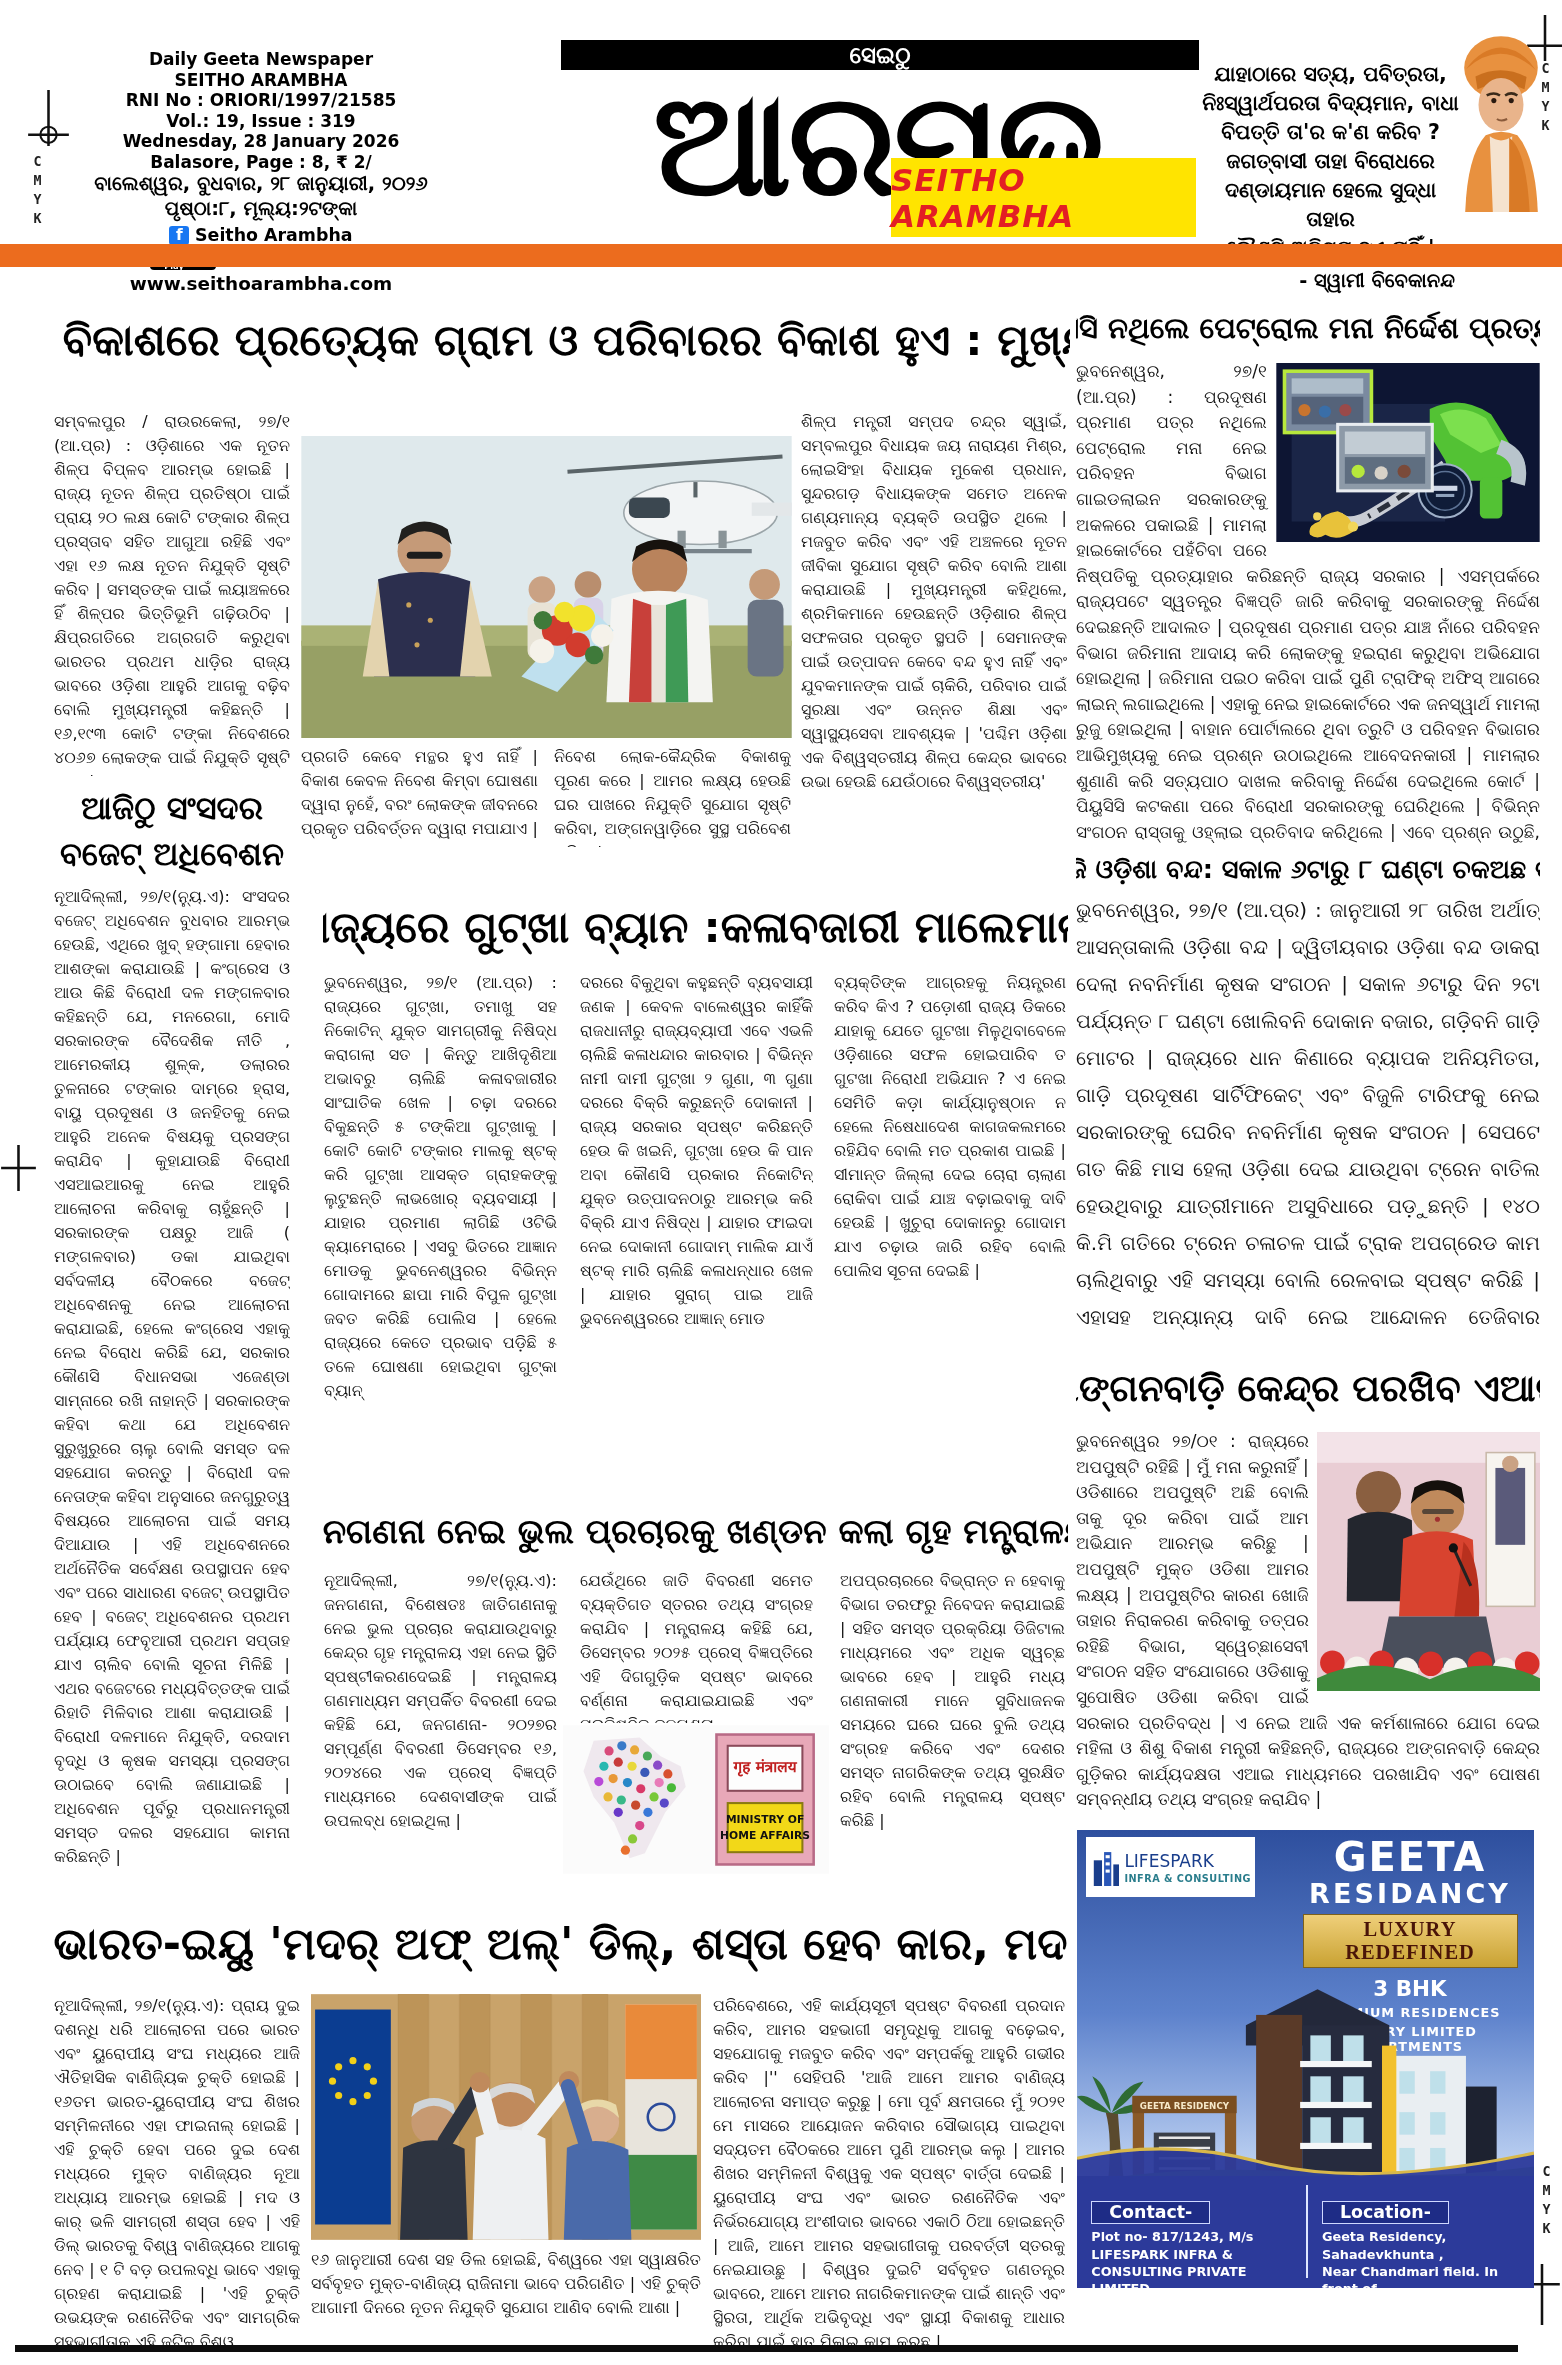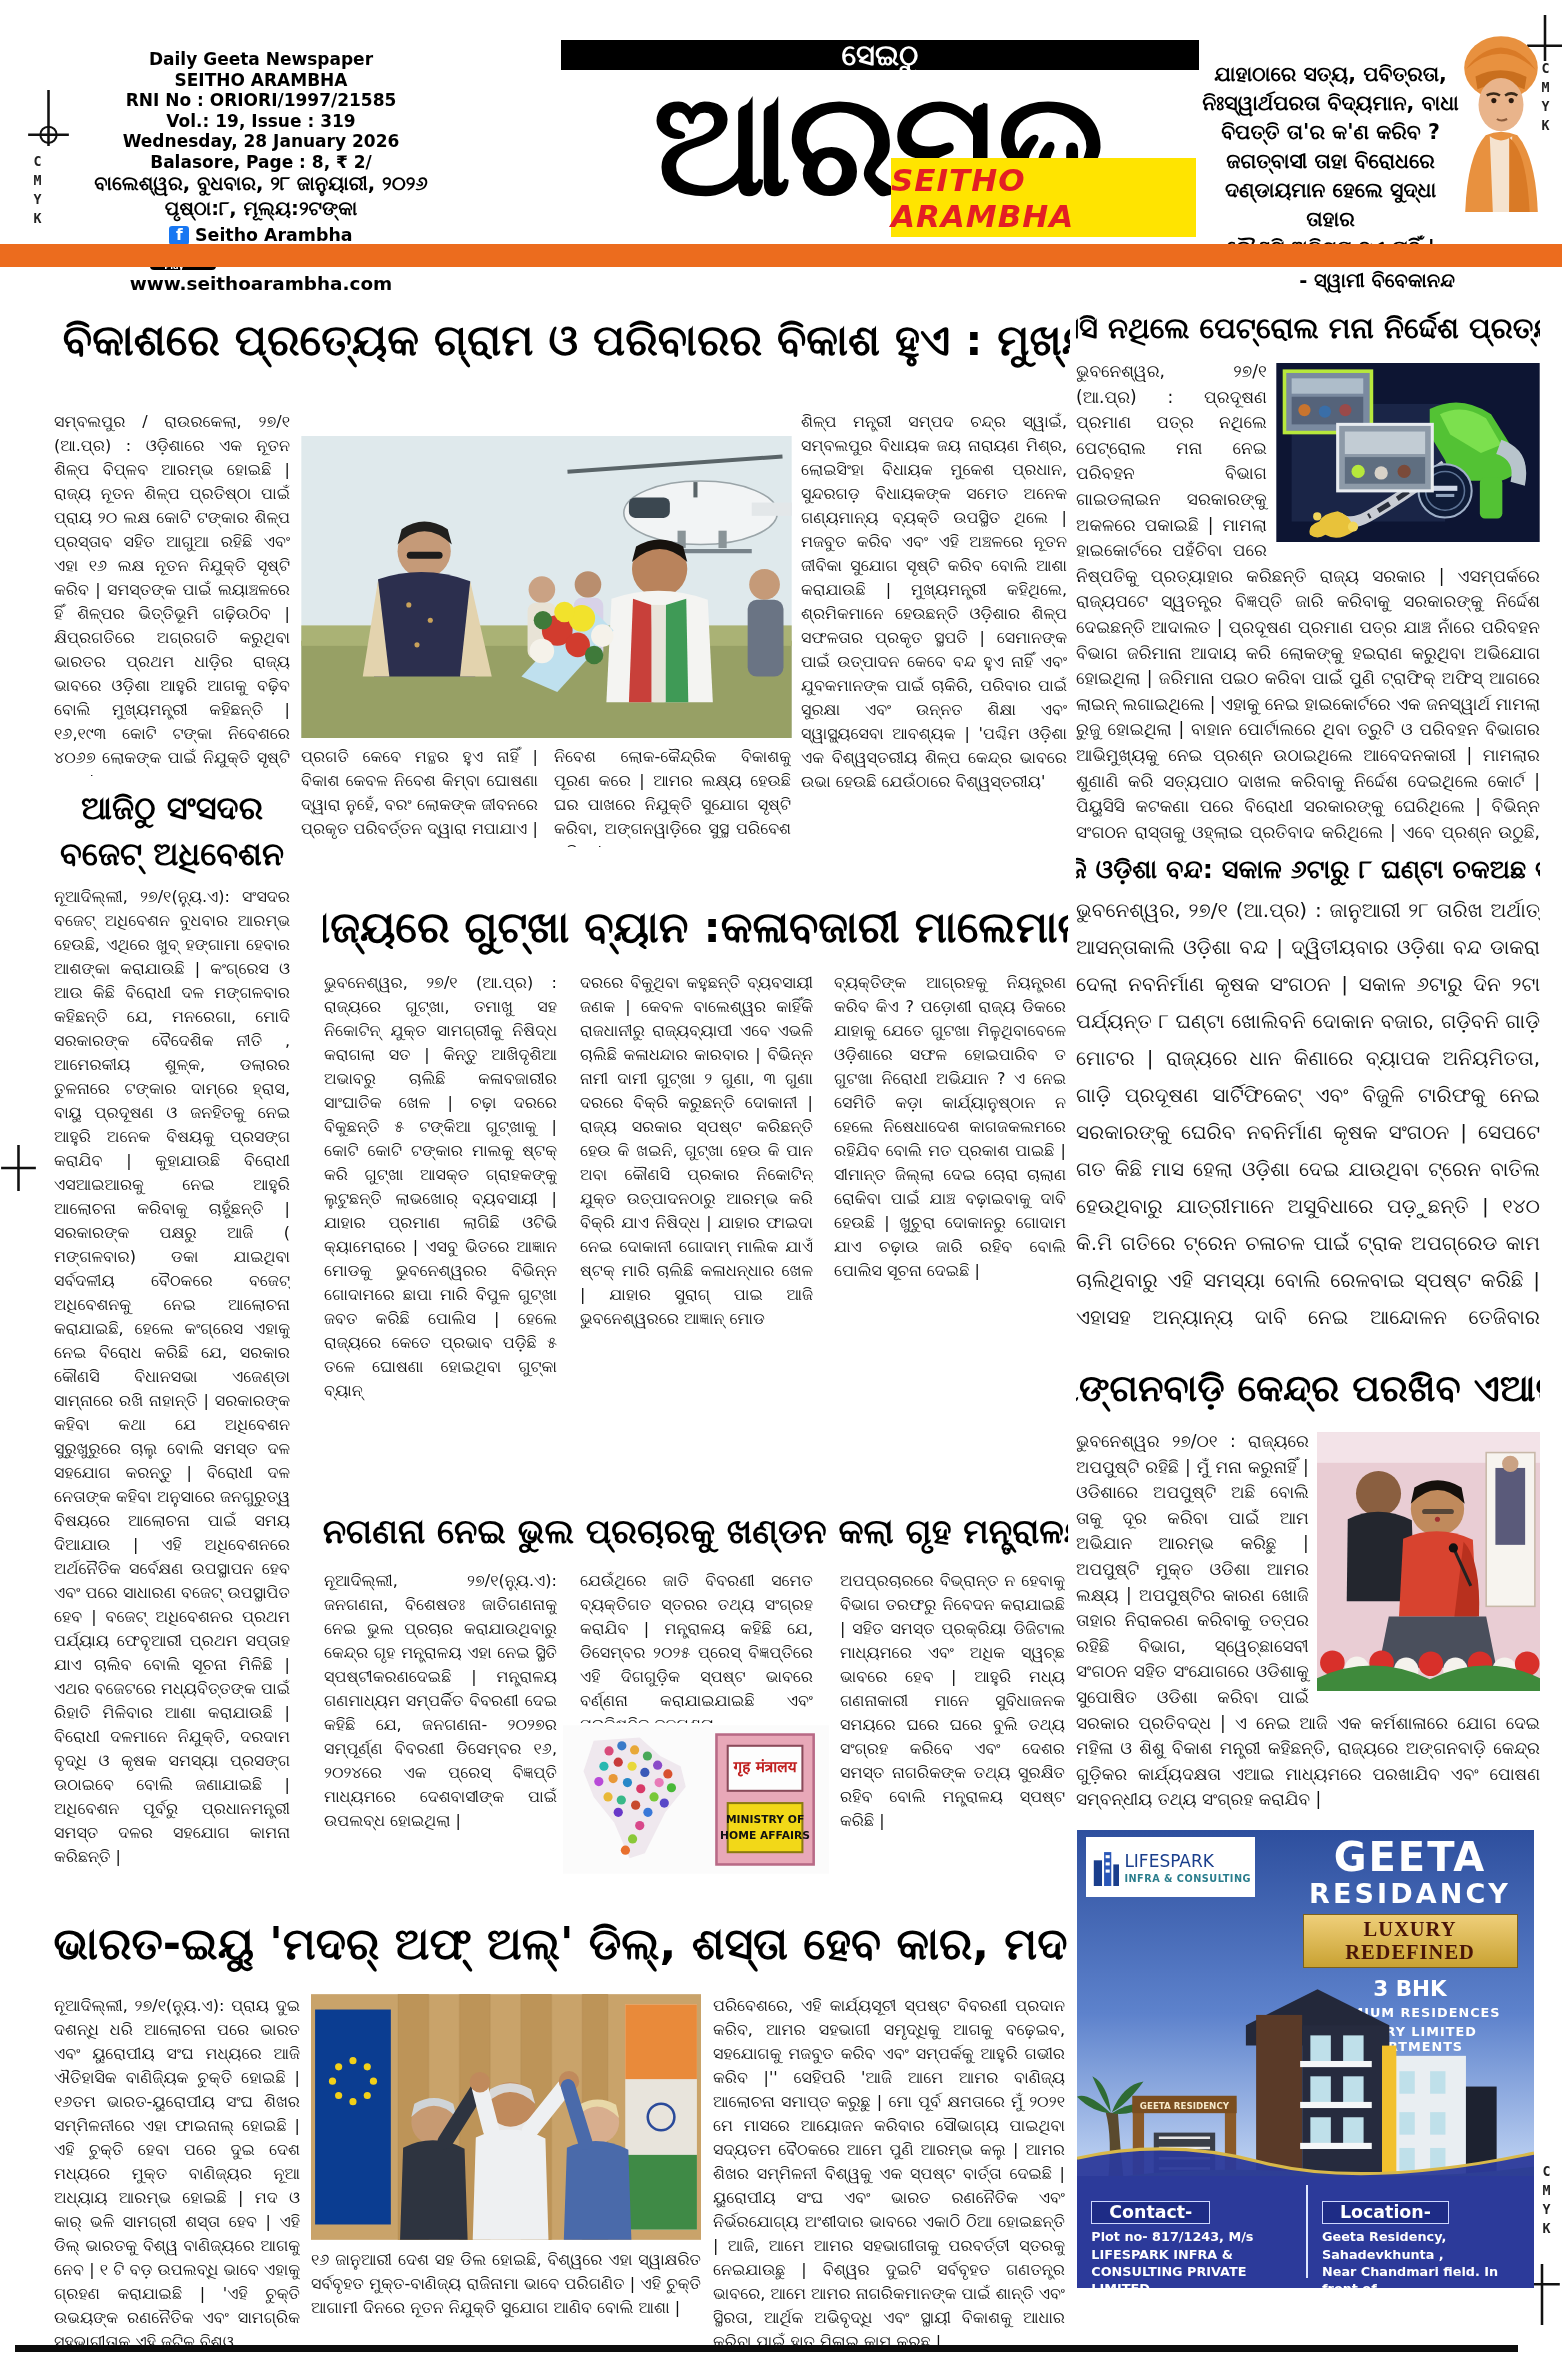--- a/index.html
+++ b/index.html
@@ -28,21 +28,21 @@
   .fb-icon { width:19.5px; height:19.5px; background:#1877f2; color:#fff; border-radius:3.1px;
              font-weight:800; font-size:15.4px; display:flex; align-items:center; justify-content:center; }
   .gp-badge { width:66px; height:20.5px; background:#000; border-radius:4.1px; color:#fff;
               display:flex; align-items:center; gap:3.1px; padding:0 4.1px; }
   .gp-badge .tri { width:0; height:0; border-left:7.2px solid #2ec4f1; border-top:4.6px solid transparent; border-bottom:4.6px solid transparent; }
   .gp-txt { text-align:left; line-height:1; }
   .gp-txt .s { font-size:4.6px; display:block; }
   .gp-txt .b { font-size:8.2px; font-weight:700; display:block; }
   .social-label { font-size:17.4px; font-weight:700; }
   #masthead { left:561px; top:40px; width:638px; }
-  .m-bar { height:30px; background:#000; color:#fff; font-size:29px; font-weight:700;
+  .m-bar { height:30px; background:#000; color:#fff; font-size:23px; font-weight:700;
            display:flex; align-items:center; justify-content:center; }
   .m-logo { font-size:143px; line-height:149px; font-weight:800; text-align:center; letter-spacing:-3.1px; }
   .m-yellow { position:absolute; left:330px; top:118px; width:305px; height:79px;
               background:#ffe400; display:flex; align-items:center; justify-content:center; }
   .m-yellow span { color:#e31e24; font-size:31px; font-weight:800; font-style:italic; letter-spacing:1px; }
   #quote { left:1201px; top:31px; width:259px; font-size:20.5px; line-height:29px; font-weight:700;
            text-align:center; white-space:pre-line; }
   #quote .attr { margin-top:3.1px; font-size:19.5px; text-align:right; padding-right:5.1px; white-space:normal; }
   
   #band { left:0; top:244px; width:1563px; height:23px; background:#ec6c1e; }

